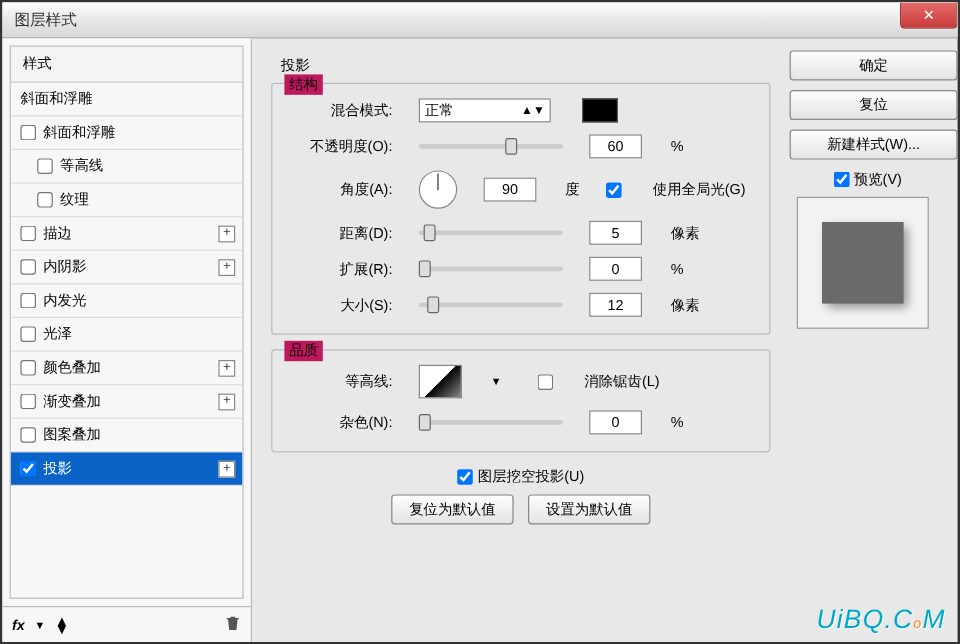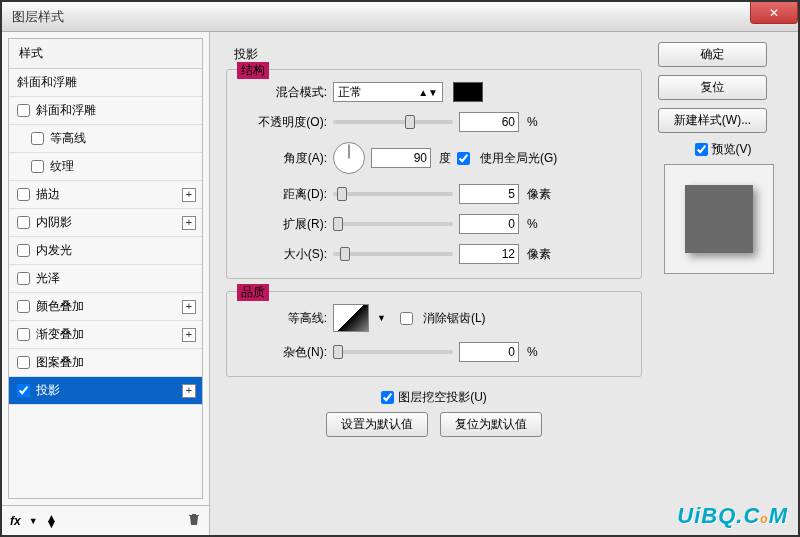--- a/index.html
+++ b/index.html
@@ -17,41 +17,41 @@
 .style-item input[type=checkbox]{margin-right:6px}
 .plus{position:absolute;right:6px;width:14px;height:14px;border:1px solid #888;background:#fff;display:flex;align-items:center;justify-content:center;font-size:11px;line-height:1;color:#333}
 .bottom-tools{height:30px;border-top:1px solid #bbb;display:flex;align-items:center;padding:0 8px;gap:8px}
 .fx-label{font-style:italic;font-weight:bold}
 .arrows{display:flex;flex-direction:column;line-height:6px;font-size:8px}
 .trash{margin-left:auto}
 .center{flex:1;padding:10px 16px;position:relative}
 .panel-title{margin:4px 0 6px 8px}
 .fieldset{border:1px solid #bbb;border-radius:3px;padding:12px 16px 14px 16px;margin-bottom:12px;position:relative}
 .legend{position:absolute;top:-8px;left:10px;background:#be185d;padding:0 4px}
-.row{display:flex;align-items:center;margin-bottom:10px;gap:6px}
+.row{display:flex;align-items:center;margin-bottom:10px;gap:22px}
 .row-label{width:84px;text-align:right}
 .select{width:110px;height:20px;border:1px solid #888;background:#fff;display:flex;align-items:center;justify-content:space-between;padding:0 4px}
 .chev{font-size:10px}
 .color-swatch{width:30px;height:20px;background:#000;border:1px solid #555;margin-left:4px}
 .slider{flex:0 0 120px;height:4px;background:#ccc;position:relative;border-radius:2px}
 .slider-thumb{position:absolute;top:-5px;width:10px;height:14px;background:#ddd;border:1px solid #666;border-radius:2px}
-.num-input{width:60px;height:20px;border:1px solid #888;background:#fff;text-align:right;padding:0 3px}
+.num-input{width:44px;height:20px;border:1px solid #888;background:#fff;text-align:center;padding:0 3px}
 .unit{margin-left:2px}
 .angle-dial{width:32px;height:32px;border:1px solid #888;border-radius:50%;background:#fff;position:relative}
 .angle-dial::after{content:"";position:absolute;width:14px;height:1px;background:#333;top:50%;left:50%;transform-origin:left;transform:rotate(-90deg)}
 .contour-swatch{width:36px;height:28px;border:1px solid #888;background:linear-gradient(135deg,#fff 0%,#fff 49%,#000 50%,#888 100%)}
 .chk{margin-right:4px}
 .btn-row{display:flex;gap:12px;justify-content:center;margin-top:6px}
 .ps-btn{padding:3px 14px;border:1px solid #888;background:linear-gradient(#fdfdfd,#e4e4e4);border-radius:3px;cursor:pointer}
 .right{width:140px;padding:10px 10px 0 0}
-.right .ps-btn{width:109px;margin-bottom:8px;text-align:center}
+.right .ps-btn{width:140px;margin-bottom:8px;text-align:center}
 .preview-box{width:110px;height:110px;border:1px solid #999;background:#f2f2f2;display:flex;align-items:center;justify-content:center;margin-top:6px;margin-left:6px}
 .preview-inner{width:68px;height:68px;background:#6a6a6a;box-shadow:4px 4px 8px rgba(0,0,0,.4)}
 .chk-row{display:flex;align-items:center;justify-content:center;margin-bottom:6px}
-.watermark{position:absolute;bottom:6px;right:10px;font-family:Arial;font-size:22px;font-weight:bold;color:#00a9c7;font-style:italic;text-shadow:1px 1px 0 #fff;letter-spacing:1px;pointer-events:none}
+.watermark{position:absolute;bottom:6px;right:10px;font-family:Arial;font-size:22px;font-weight:normal;color:#00a9c7;font-style:italic;text-shadow:1px 1px 0 #fff;letter-spacing:1px;pointer-events:none}
 .watermark .o{color:#ff8c1a}
 </style>
 </head>
 <body>
 
 <div class="frame">
 
   <div class="titlebar">
     <span class="titlebar-text">图层样式</span>
     <div class="close-btn">
@@ -215,22 +215,22 @@
           <span class="unit">%</span>
         </div>
       </div>
 
       <div class="chk-row">
         <input type="checkbox" checked="" class="chk" style="">
         <span>图层挖空投影(U)</span>
       </div>
 
       <div class="btn-row">
+        <div class="ps-btn">复位为默认值</div>
         <div class="ps-btn">设置为默认值</div>
-        <div class="ps-btn">复位为默认值</div>
       </div>
     </div>
 
     <div class="right">
       <div class="ps-btn">确定</div>
       <div class="ps-btn">复位</div>
       <div class="ps-btn">新建样式(W)...</div>
       <div class="chk-row">
         <input type="checkbox" checked="" class="chk" style="">
         <span>预览(V)</span>

